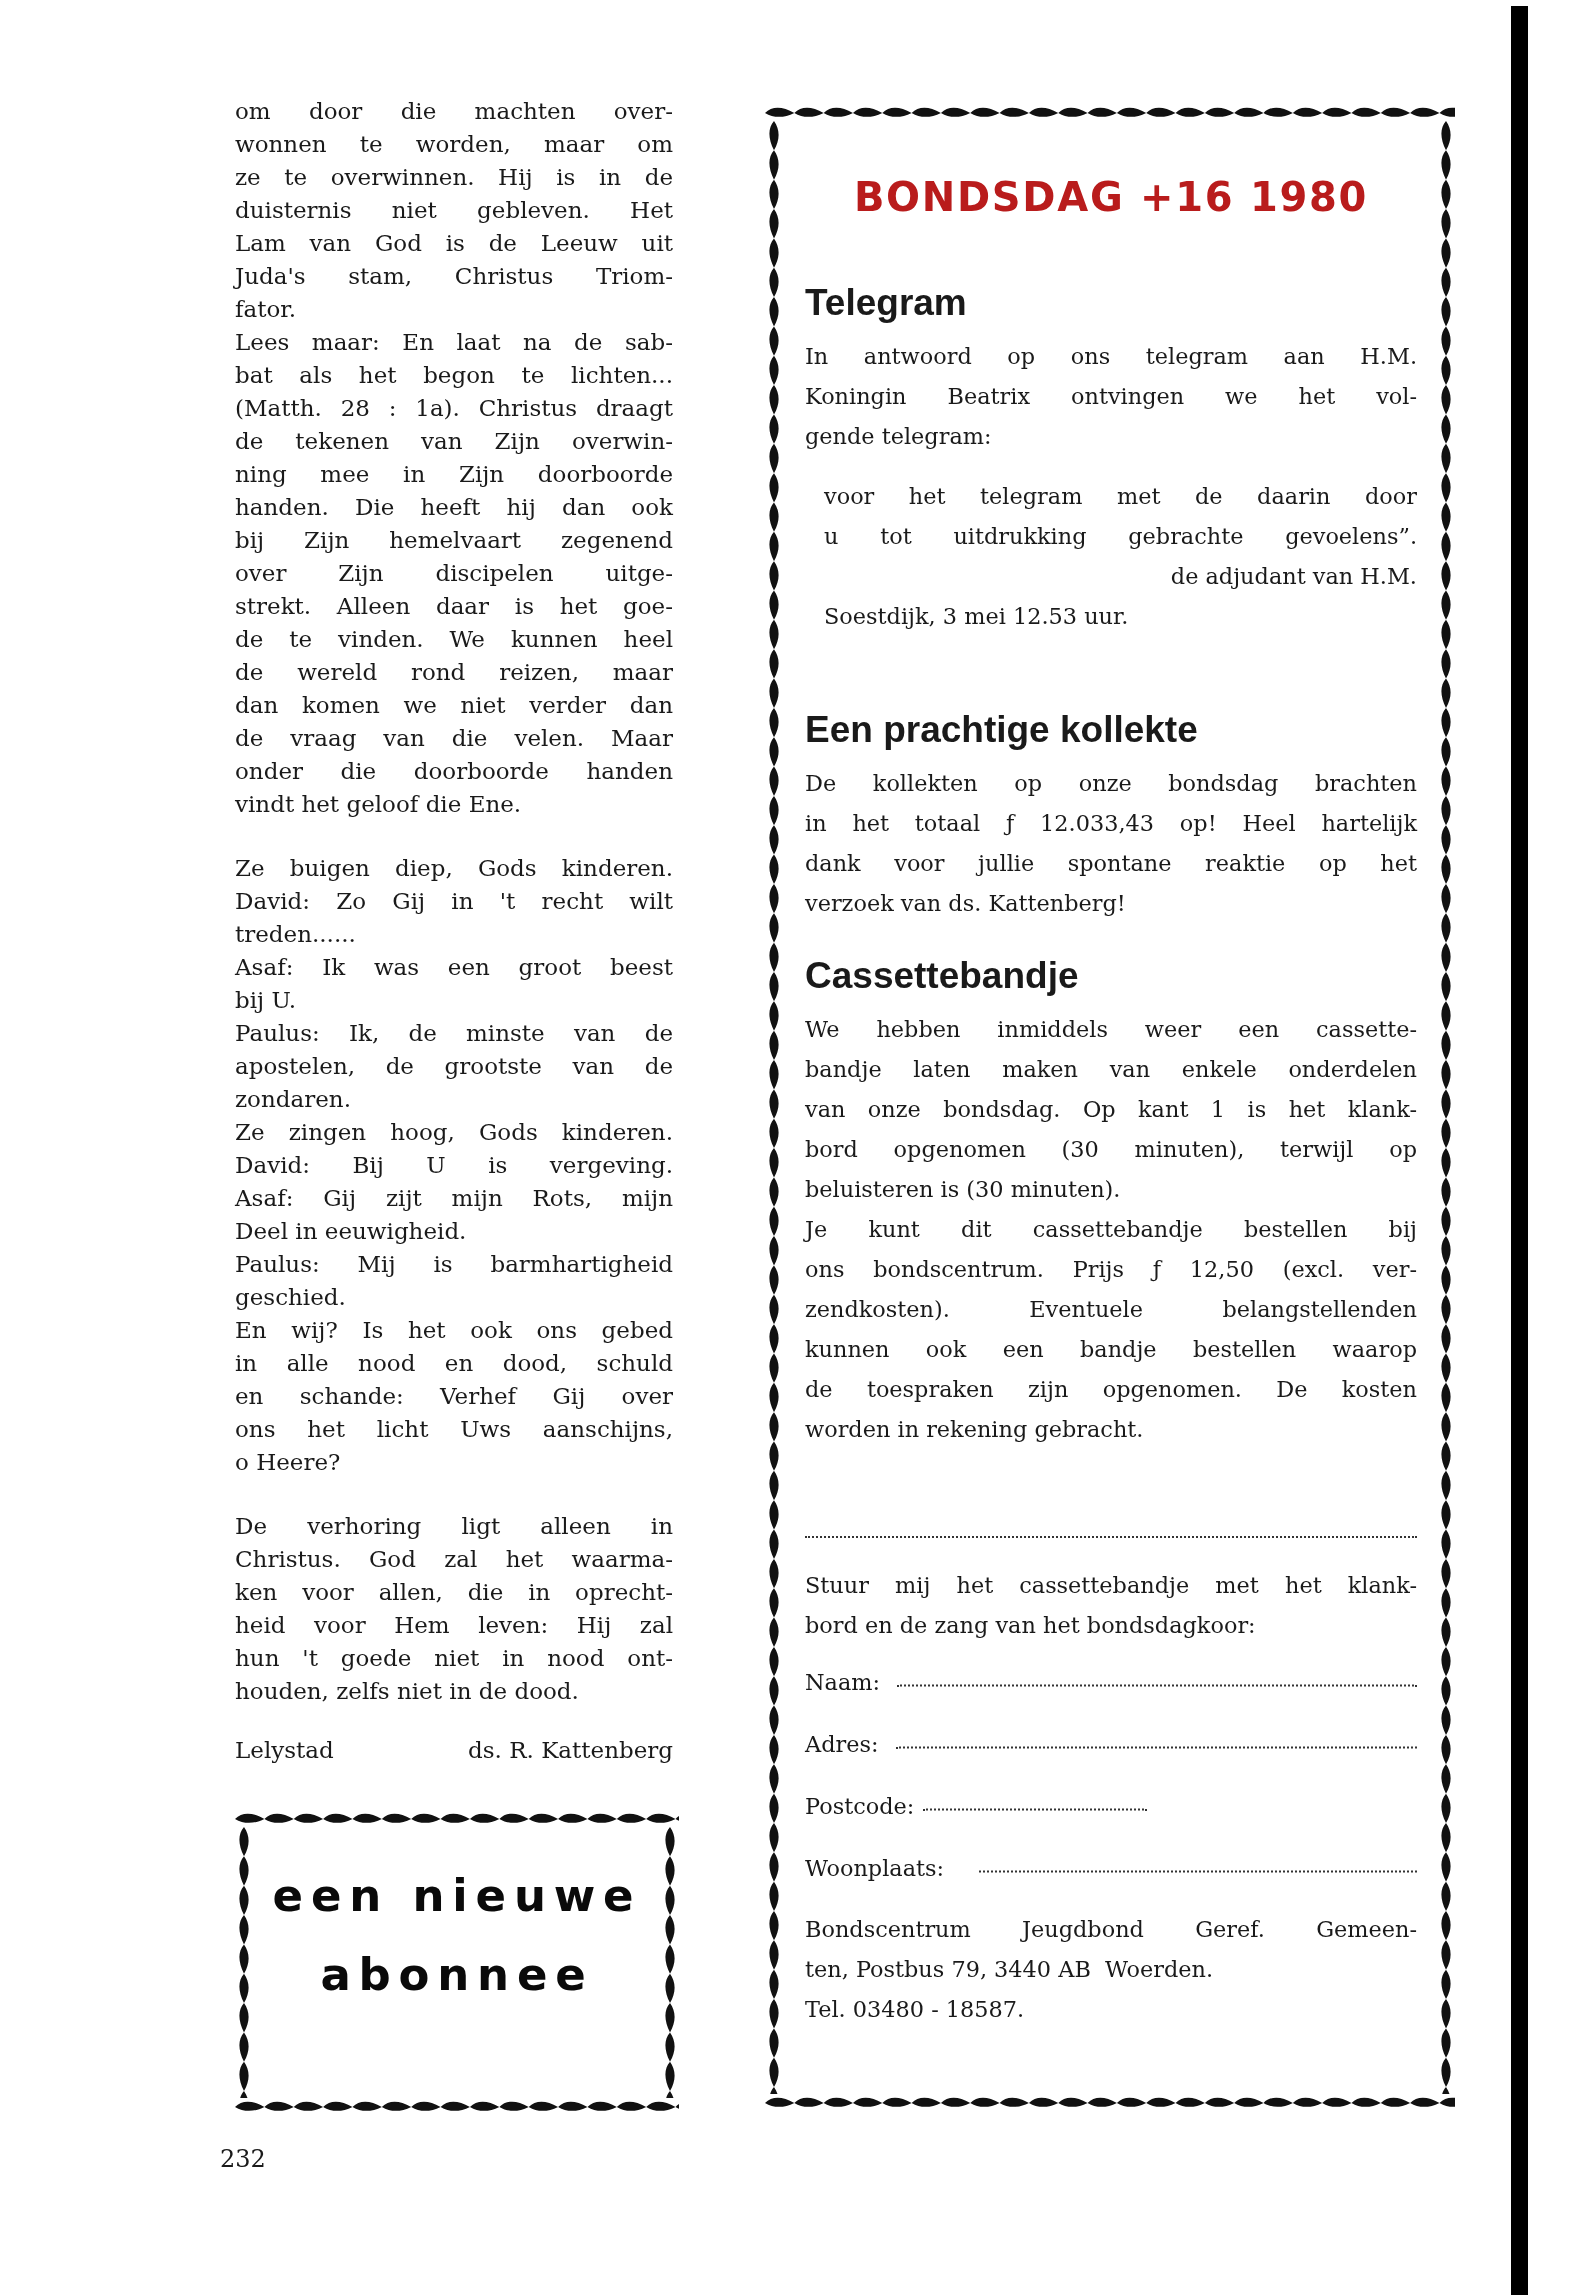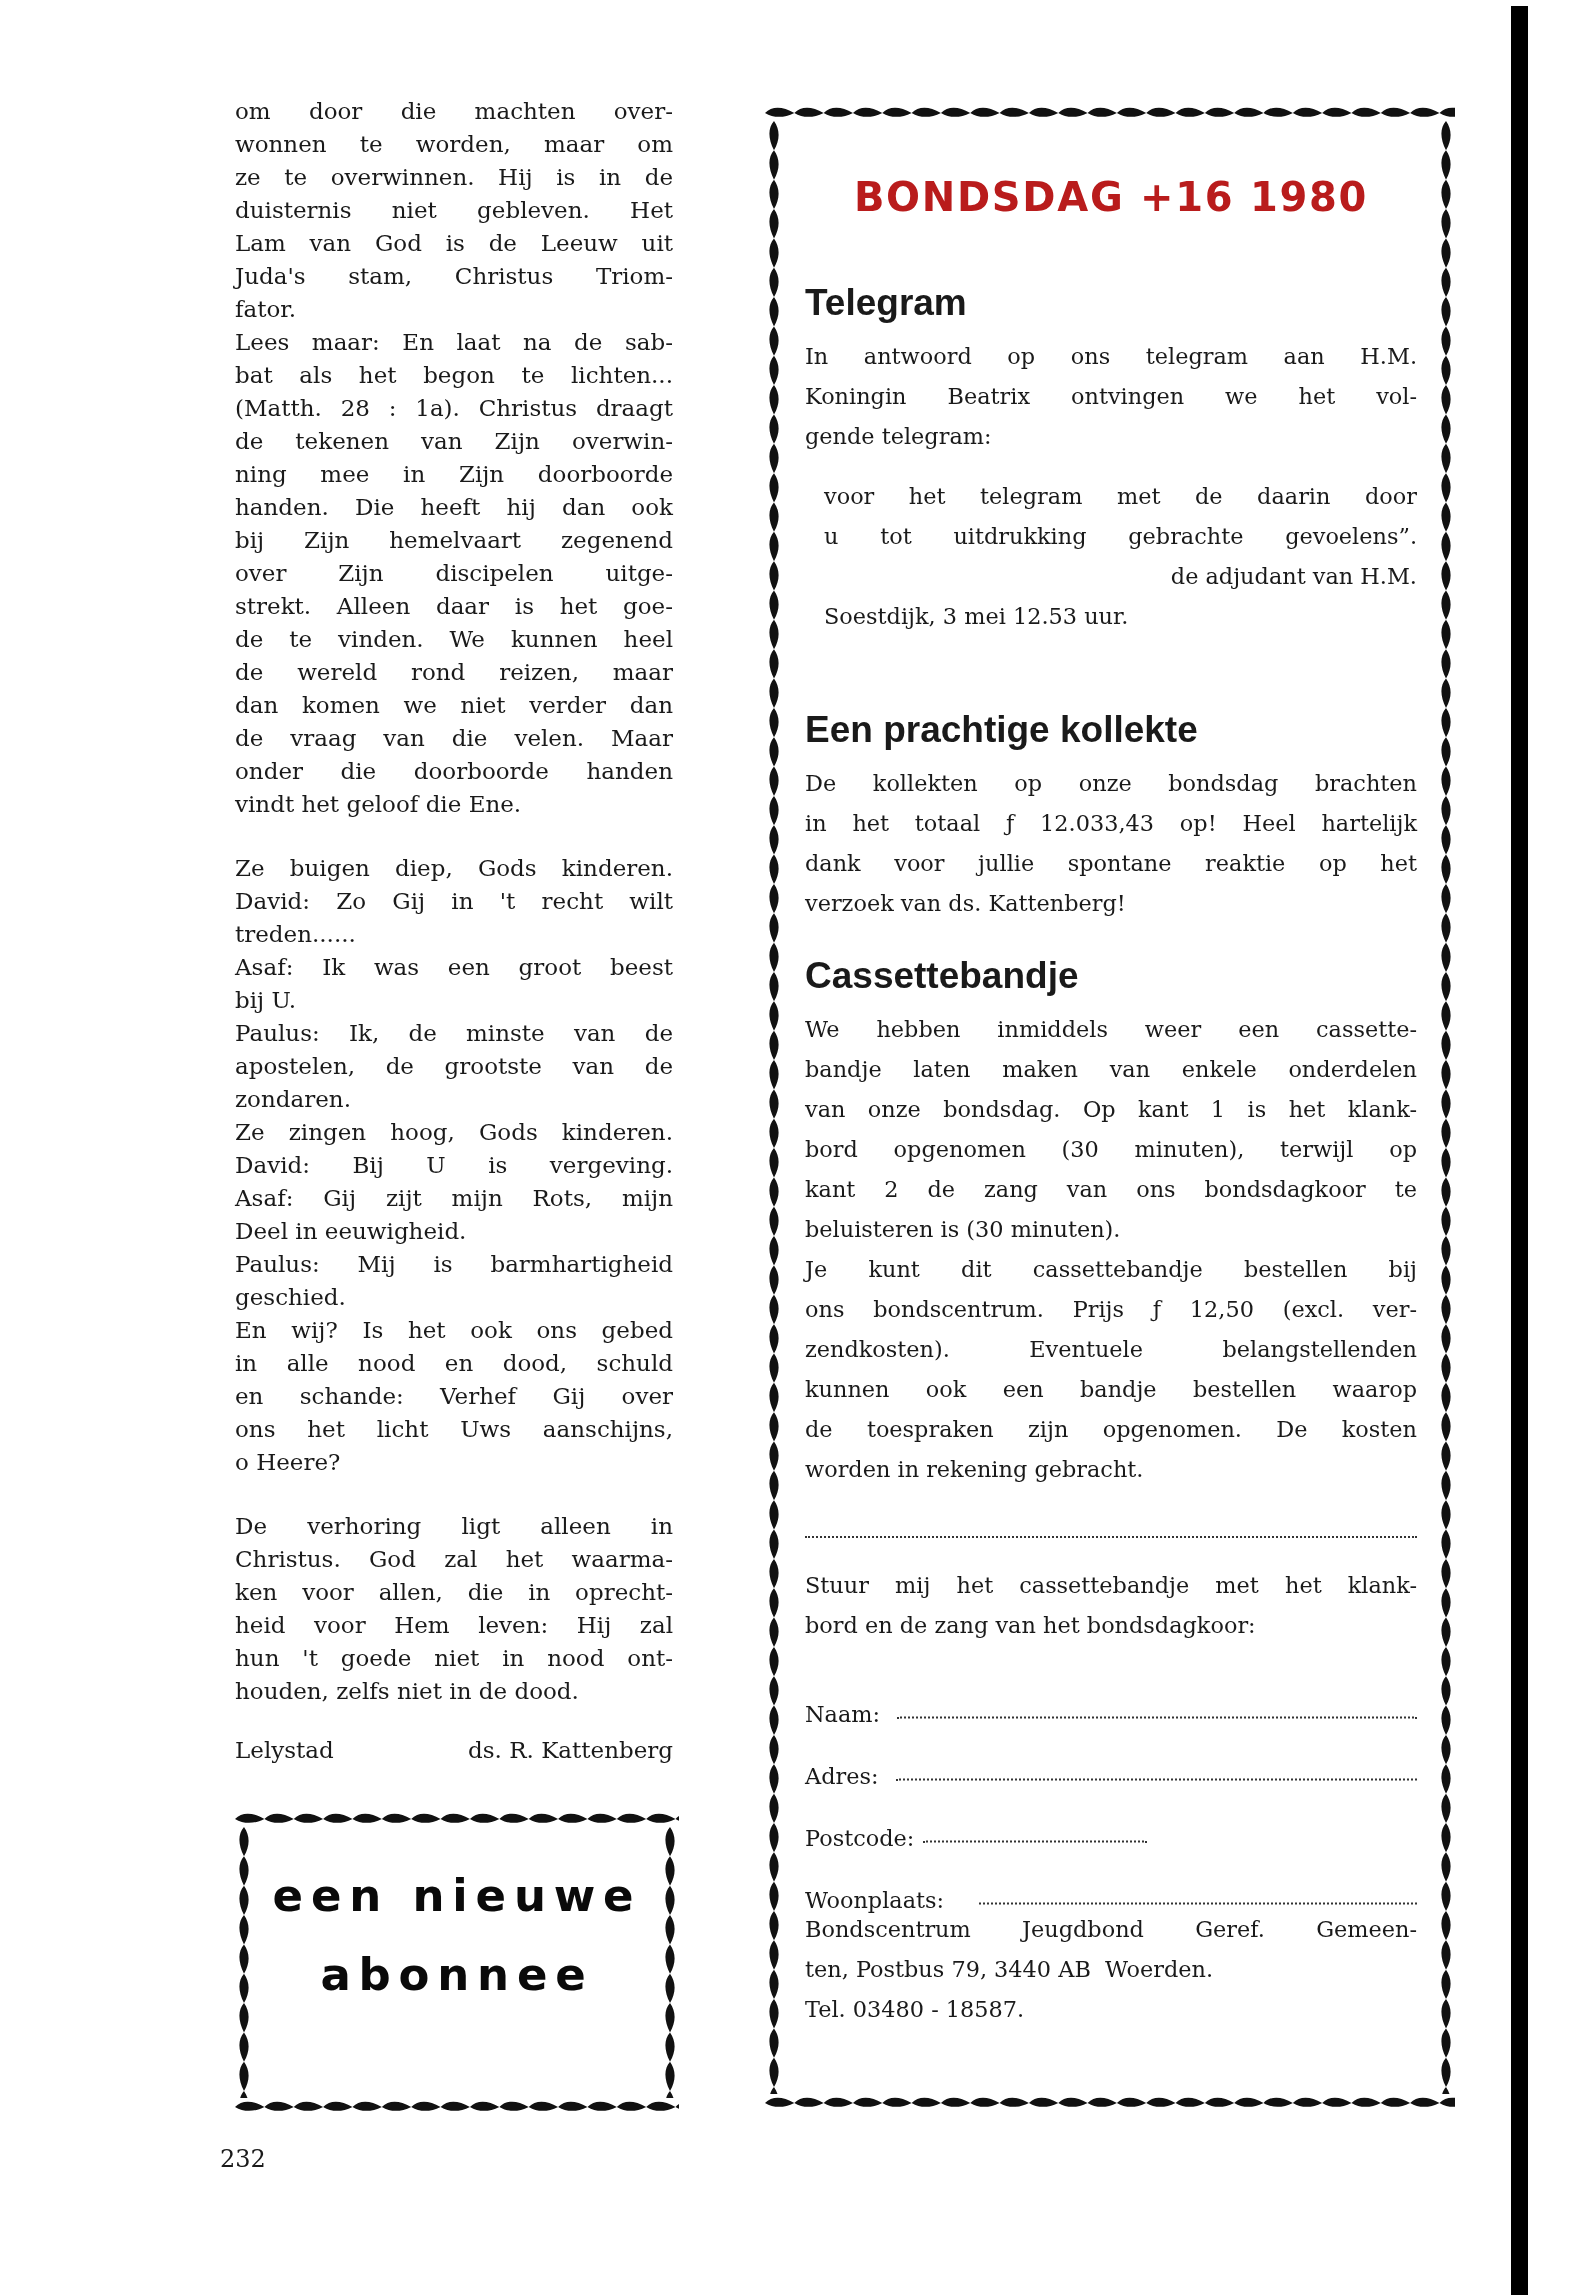--- a/index.html
+++ b/index.html
@@ -35,21 +35,21 @@
     .bonds-title { position: absolute; top: 69px; left: 0; right: 0; text-align: center;
                    font-family: "DejaVu Sans", "Liberation Sans", sans-serif; font-weight: bold;
                    font-size: 40px; letter-spacing: 1.7px; color: #b91c1c; }
     .section-title { position: absolute; left: 0; font-size: 37px; font-weight: bold; color: #1a1a1a;
                      font-family: Liberation Sans, sans-serif; }
     .body-text { position: absolute; left: 0; right: 0; font-size: 22.4px; line-height: 40px; }
     .indent { padding-left: 19px; }
     .right-align { text-align: right; display: block; }
     .dotted-sep { position: absolute; left: 0; right: 0; border-top: 2.6px dotted #333; height: 0; }
     .form-row { position: absolute; left: 0; right: 0; display: flex; align-items: baseline; font-size: 22.4px; }
-    .form-label { white-space: nowrap; margin-right: 17.3px; margin-top: 32px; }
+    .form-label { white-space: nowrap; margin-right: 17.3px; }
     .form-field { flex: 1; border-bottom: 2.6px dotted #333; height: 0; transform: translateY(-3.5px); }
     .form-field.short { flex: 0 0 224px; }
   </style>
 </head>
 <body>
 
 <div class="right-bar"></div>
 
 <div class="left-col" id="left-col">
     <div>
@@ -187,21 +187,20 @@
       <span class="line">dank voor jullie spontane reaktie op het</span>
       <span class="line last">verzoek van ds. Kattenberg!</span>
     </div>
 
     <div class="section-title" style="top:850px">Cassettebandje</div>
     <div class="body-text" style="top:904px" id="cassette-text">
         <span class="line">We hebben inmiddels weer een cassette-</span>
         <span class="line">bandje laten maken van enkele onderdelen</span>
         <span class="line">van onze bondsdag. Op kant 1 is het klank-</span>
         <span class="line">bord opgenomen (30 minuten), terwijl op</span>
-        <span class="line">kant 2 de zang van ons bondsdagkoor te</span>
         <span class="line last">beluisteren is (30 minuten).</span>
         <span class="line">Je kunt dit cassettebandje bestellen bij</span>
         <span class="line">ons bondscentrum. Prijs ƒ 12,50 (excl. ver-</span>
         <span class="line">zendkosten). Eventuele belangstellenden</span>
         <span class="line">kunnen ook een bandje bestellen waarop</span>
         <span class="line">de toespraken zijn opgenomen. De kosten</span>
         <span class="line last">worden in rekening gebracht.</span>
       </div>
 
     <div class="dotted-sep" style="top:1431px"></div>

